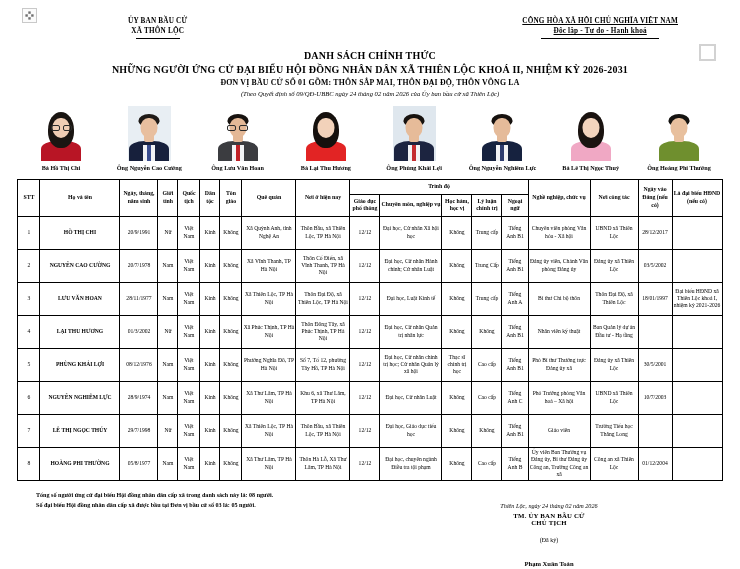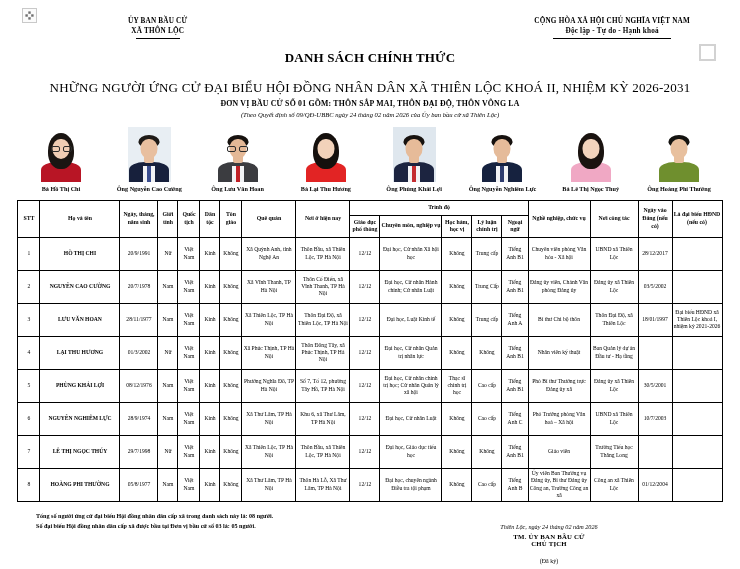--- a/index.html
+++ b/index.html
@@ -54,37 +54,37 @@
     padding: 16px 40px 0 40px;
   }
   .hdr-left, .hdr-right {
     text-align: center;
     font-size: 7.2px;
     line-height: 1.45;
     font-weight: bold;
     letter-spacing: .2px;
   }
   .hdr-left { margin-left: 88px; }
-  .hdr-right { margin-right: 10px; }
+  .hdr-right { margin-right: 22px; text-decoration: underline; }
   .hdr-right .sub { font-size: 7.2px; }
   .rule {
     height: 1px;
     background: #000;
     margin: 1px auto 0 auto;
   }
   .rule-short { width: 44px; }
   .rule-long  { width: 118px; }
 
   
   .titles {
     text-align: center;
     margin-top: 11px;
   }
-  .t1 { font-size: 13px; font-weight: bold; letter-spacing:.2px;}
-  .t2 { font-size: 13px; font-weight: normal; margin-top: 14px; letter-spacing:.2px;}
+  .t1 { font-size: 10px; font-weight: bold; letter-spacing:.2px;}
+  .t2 { font-size: 10px; font-weight: bold; margin-top: 3px; letter-spacing:.2px;}
   .t3 { font-size: 7.8px; font-weight: bold; margin-top: 3px; letter-spacing:.2px;}
   .t4 { font-size: 6.6px; font-style: italic; margin-top: 3px; }
 
   
   .photos {
     display: flex;
     justify-content: space-between;
     padding: 9px 18px 0 18px;
   }
   .pcell {

